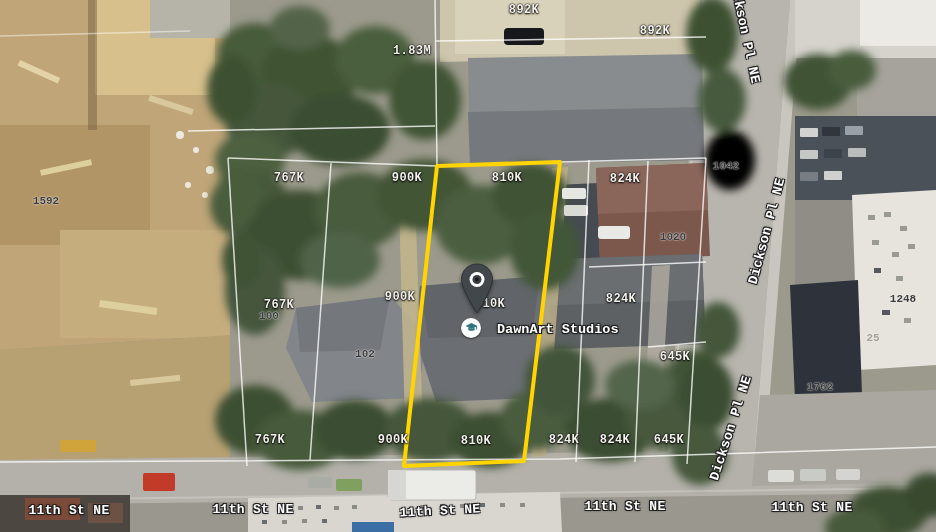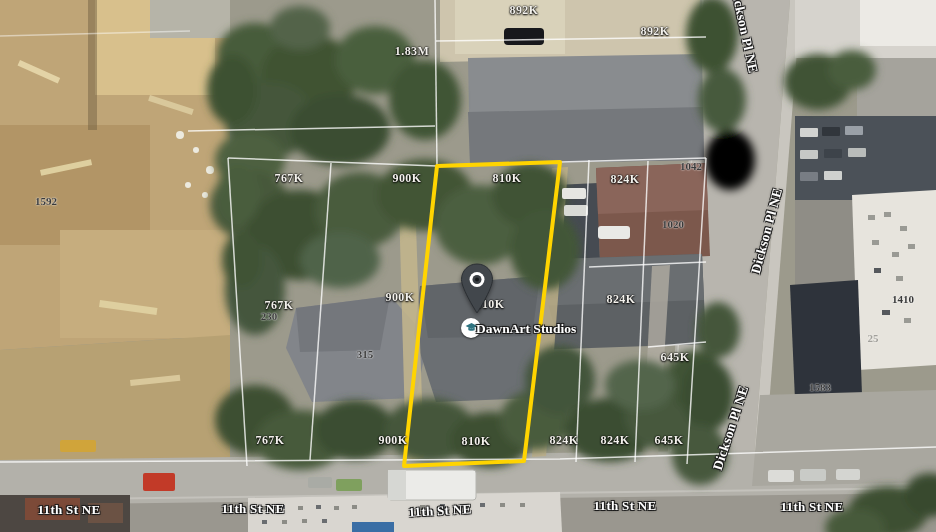--- a/index.html
+++ b/index.html
@@ -1,17 +1,17 @@
 <!DOCTYPE html>
 <html><head>
 <meta charset="utf-8">
 <style>
   html,body{margin:0;padding:0;background:#222;}
   .map{position:relative;width:936px;height:532px;overflow:hidden;
-       font-family:Liberation Serif, serif;background:#a8a296;}
+       font-family:Liberation Mono, monospace;background:#a8a296;}
   .map svg.bg{position:absolute;left:0;top:0;}
   .lbl{position:absolute;transform:translate(-50%,-50%);white-space:nowrap;pointer-events:none;}
   .val{font-size:12px;font-weight:bold;color:#f3f1ec;letter-spacing:.4px;
        text-shadow:0 1px 2px rgba(0,0,0,.95),0 0 2px rgba(0,0,0,.9),0 0 1px #000;}
   .addr{font-size:11px;font-weight:600;color:#3a3a3a;
        text-shadow:0 0 2px rgba(255,255,255,.8),0 0 1px rgba(255,255,255,.8);}
   .addr.faint{opacity:.55;color:#6a6a66;}
   .street{font-size:13px;font-weight:bold;color:#fff;letter-spacing:.3px;
        text-shadow:-1px -1px 0 #1d1d1d,1px -1px 0 #1d1d1d,-1px 1px 0 #1d1d1d,1px 1px 0 #1d1d1d,0 0 3px #000;}
   .dickson{font-size:13.5px;}
@@ -246,26 +246,26 @@
   <div class="lbl val" style="left:621px;top:299px">824K</div>
   <div class="lbl val" style="left:675px;top:357px">645K</div>
   <div class="lbl val" style="left:270px;top:440px">767K</div>
   <div class="lbl val" style="left:393px;top:440px">900K</div>
   <div class="lbl val" style="left:476px;top:441px">810K</div>
   <div class="lbl val" style="left:564px;top:440px">824K</div>
   <div class="lbl val" style="left:615px;top:440px">824K</div>
   <div class="lbl val" style="left:669px;top:440px">645K</div>
 
   <div class="lbl addr" style="left:46px;top:201px">1592</div>
-  <div class="lbl addr" style="left:269px;top:316px">230</div>
-  <div class="lbl addr" style="left:365px;top:354px">315</div>
-  <div class="lbl addr" style="left:673px;top:224px">1020</div>
-  <div class="lbl addr" style="left:691px;top:166px">1042</div>
-  <div class="lbl addr" style="left:903px;top:299px">1410</div>
-  <div class="lbl addr" style="left:820px;top:387px">1583</div>
+  <div class="lbl addr" style="left:269px;top:316px">100</div>
+  <div class="lbl addr" style="left:365px;top:354px">102</div>
+  <div class="lbl addr" style="left:673px;top:237px">1020</div>
+  <div class="lbl addr" style="left:726px;top:166px">1042</div>
+  <div class="lbl addr" style="left:903px;top:299px">1248</div>
+  <div class="lbl addr" style="left:820px;top:387px">1762</div>
   <div class="lbl addr faint" style="left:873px;top:338px">25</div>
 
   <div class="lbl street" style="left:69px;top:510px">11th St NE</div>
   <div class="lbl street" style="left:253px;top:509px">11th St NE</div>
   <div class="lbl street" style="left:440px;top:511px;transform:translate(-50%,-50%) rotate(-3deg)">11th St NE</div>
   <div class="lbl street" style="left:625px;top:506px">11th St NE</div>
   <div class="lbl street" style="left:812px;top:507px">11th St NE</div>
 
   <div class="lbl street dickson" style="left:744px;top:30px;transform:translate(-50%,-50%) rotate(78deg)">Dickson Pl NE</div>
   <div class="lbl street dickson" style="left:767px;top:231px;transform:translate(-50%,-50%) rotate(-75deg)">Dickson Pl NE</div>
@@ -278,15 +278,15 @@
     <circle cx="17" cy="16.5" r="2" fill="#17191c"></circle>
   </svg>
 
   <div class="poi-circle" style="left:461px;top:318px">
     <svg width="13" height="13" viewBox="0 0 13 13">
       <polygon points="6.5,1 12.4,4 6.5,7 0.6,4" fill="#2E7380"></polygon>
       <path d="M3.3 5.4 v2.3 c0 1.5 6.4 1.5 6.4 0 V5.4 L6.5 7 Z" fill="#2E7380"></path>
       <rect x="11.1" y="4" width="1" height="3.4" fill="#2E7380"></rect>
     </svg>
   </div>
-  <div class="poi-name" style="left:476px;top:329px">DawnArt Studios</div>
+  <div class="poi-name" style="left:497px;top:329px">DawnArt Studios</div>
 
 </div>
 
 </body></html>

